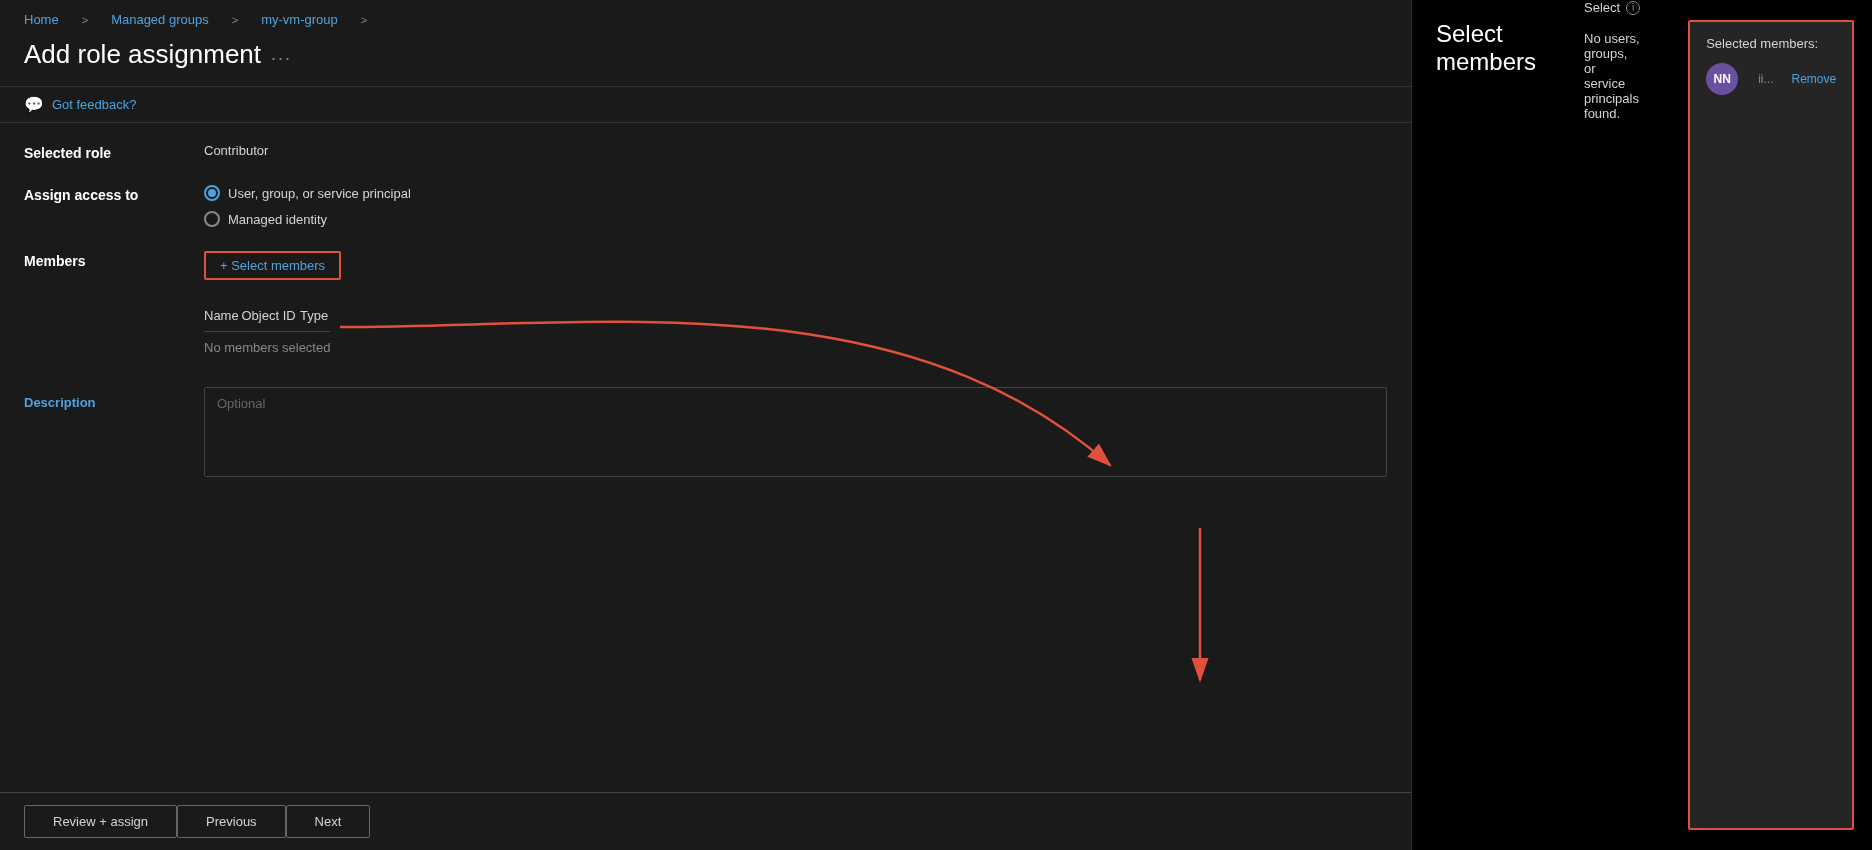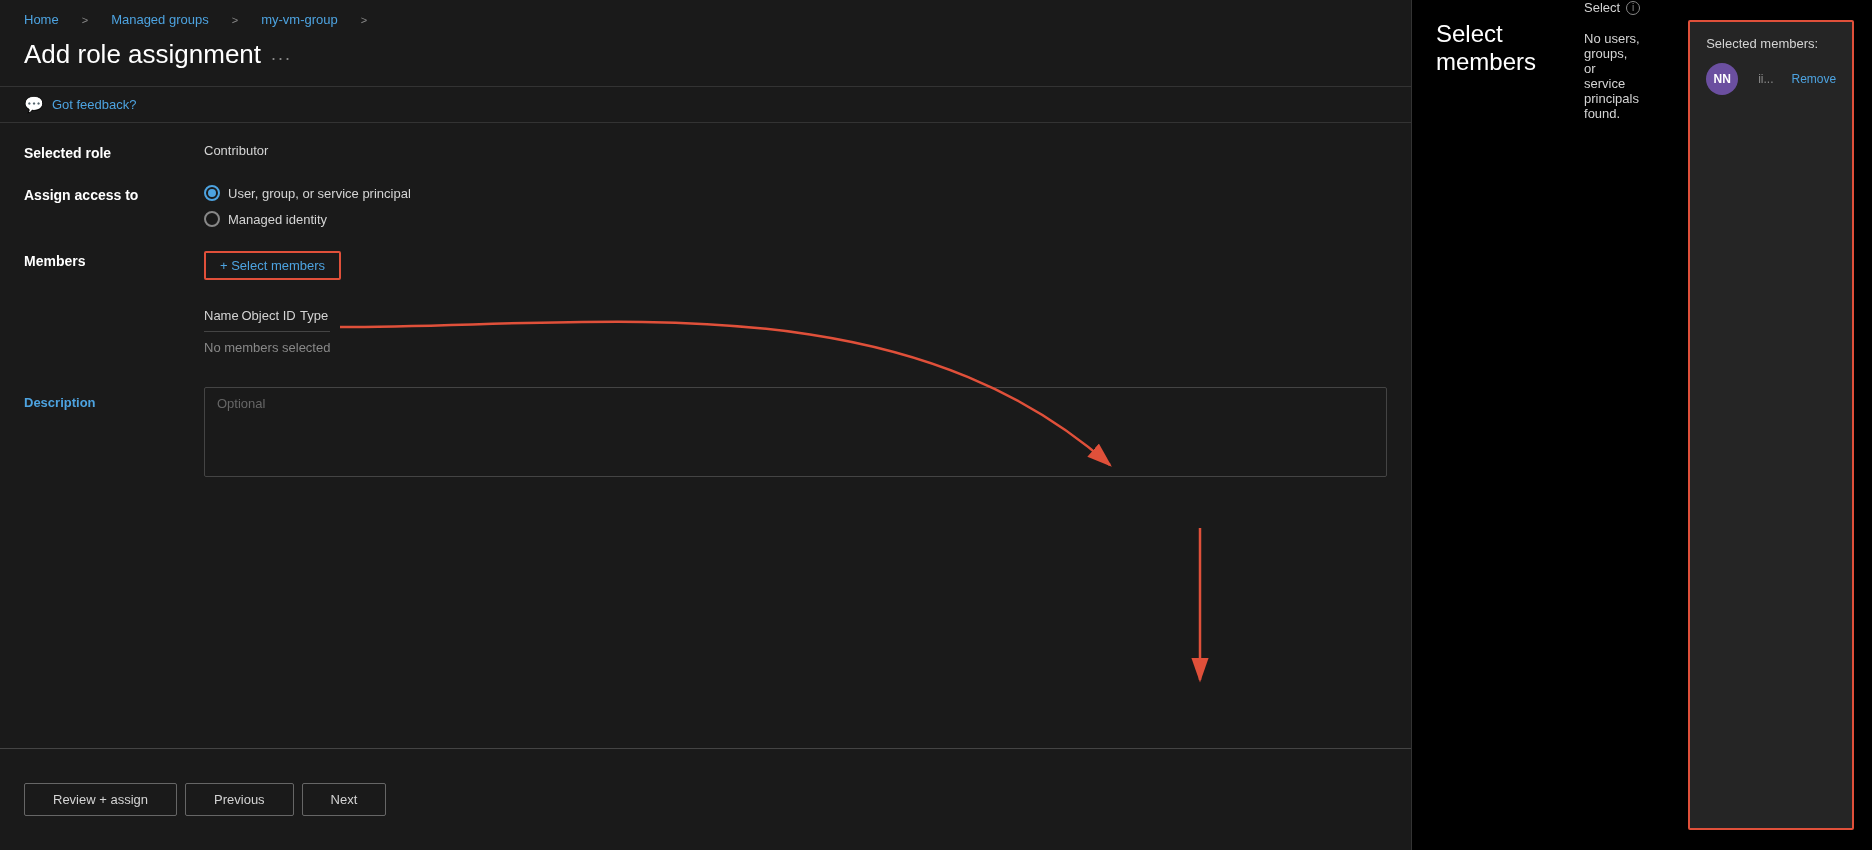--- a/index.html
+++ b/index.html
@@ -177,22 +177,21 @@
       height: 90px;
       font-family: inherit;
       border-radius: 2px;
     }
     .description-input::placeholder {
       color: #666;
     }
     .bottom-bar {
       display: flex;
       align-items: center;
-      gap: 8px;
-      padding: 34px 24px;
+      padding: 12px 24px;
       border-top: 1px solid #444;
       background: #1a1a1a;
     }
     .btn {
       padding: 8px 28px;
       font-size: 13px;
       cursor: pointer;
       border-radius: 2px;
       font-family: inherit;
     }

